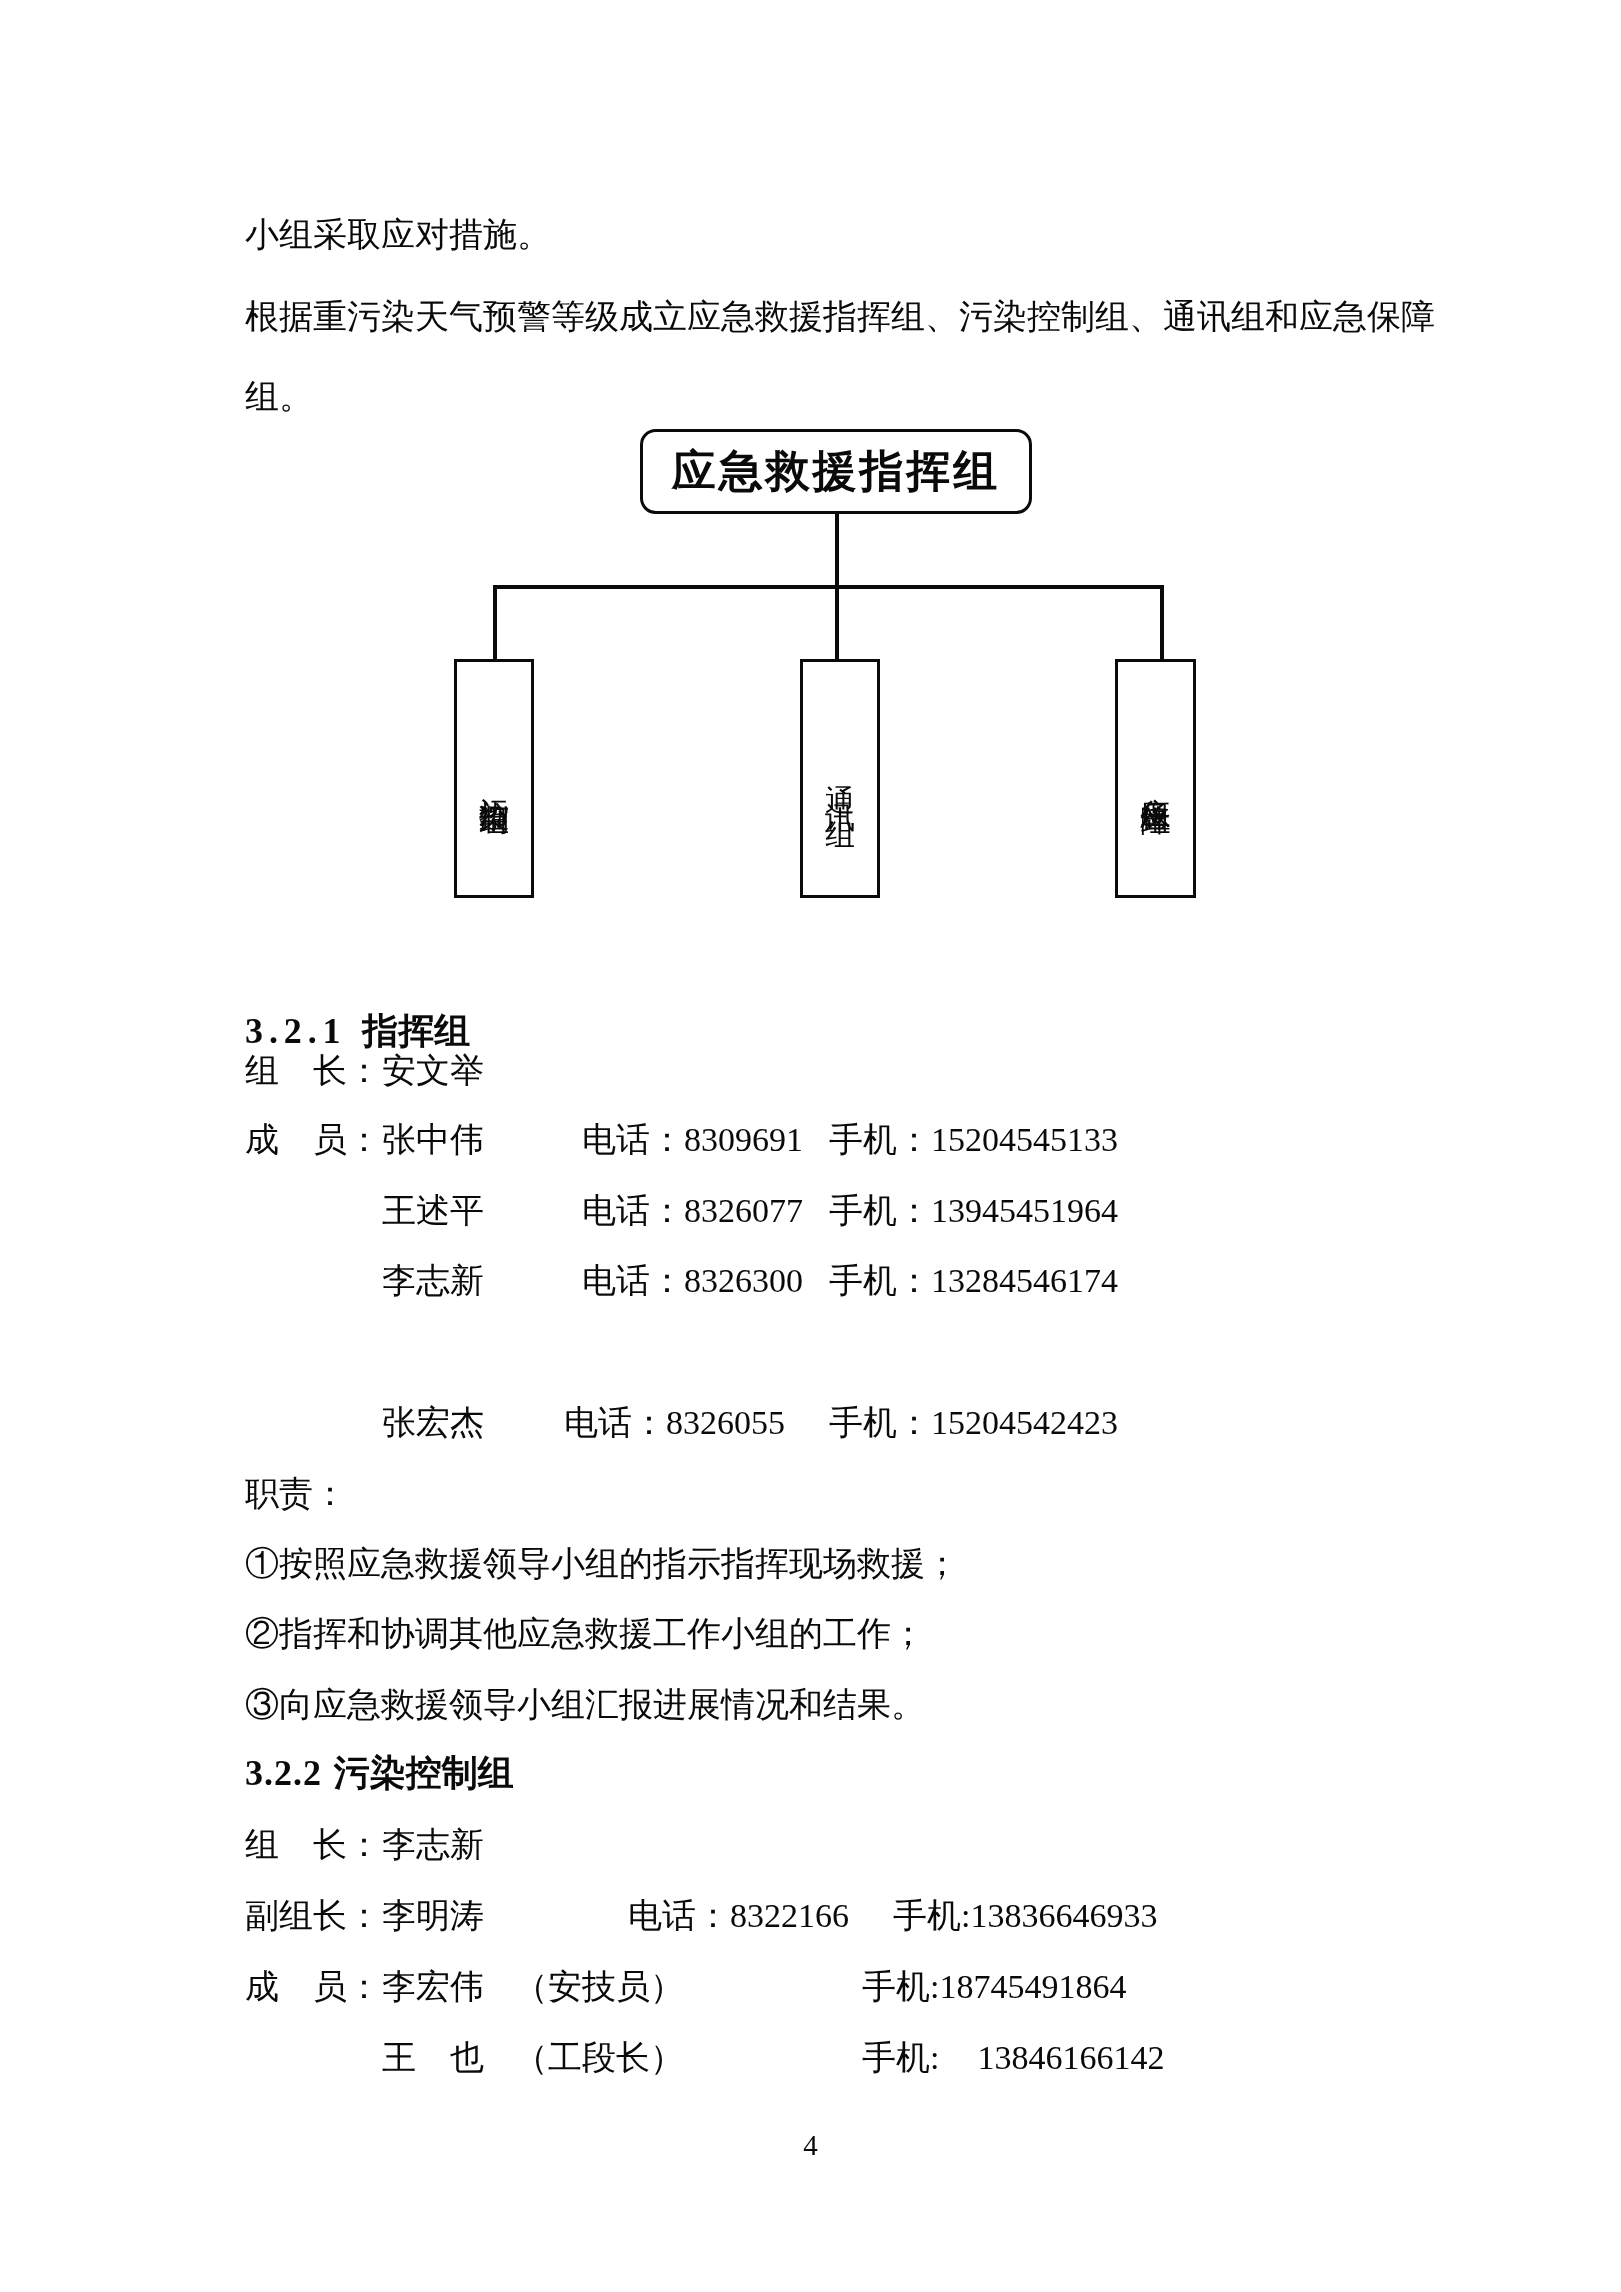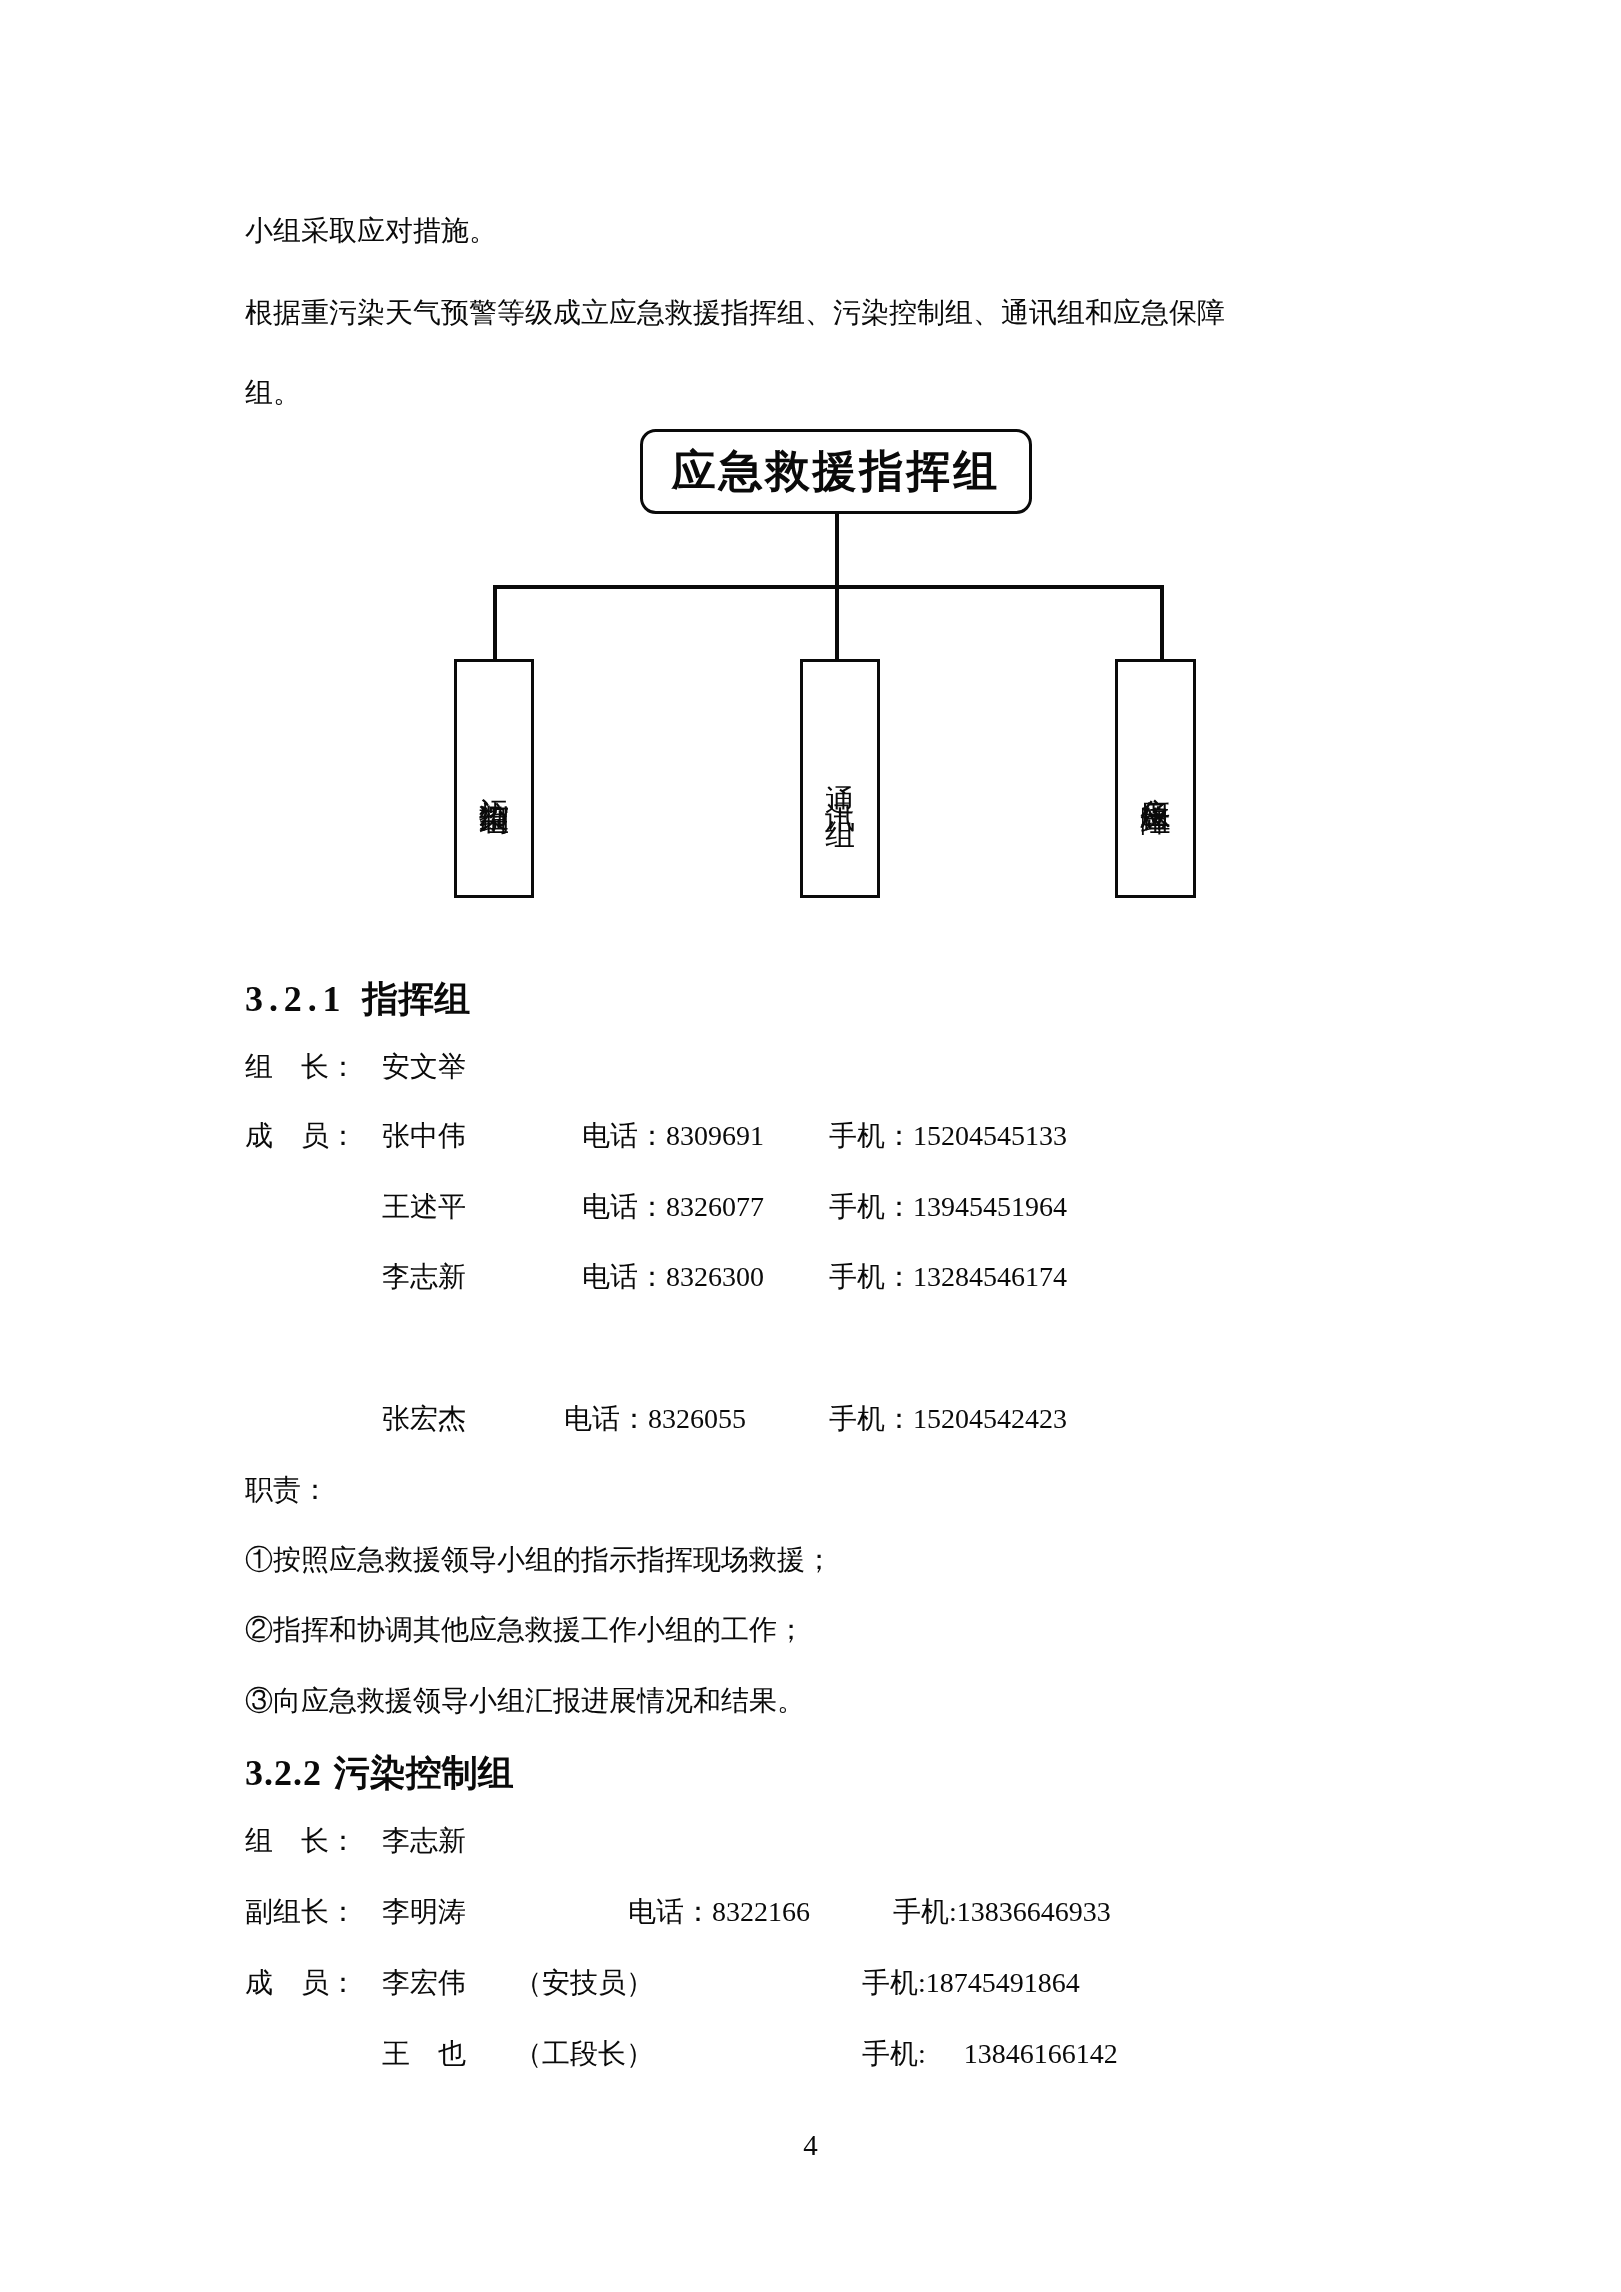--- a/index.html
+++ b/index.html
@@ -6,26 +6,26 @@
   .page{
     position:relative;
     width:1621px;height:2293px;
     background:#ffffff;
     font-family:"Liberation Serif","DejaVu Serif",serif;
     color:#0a0a0a;
     overflow:hidden;
   }
   .line{
     position:absolute;left:245px;
-    font-size:28px;line-height:1.15;
+    font-size:34px;line-height:1.15;
     white-space:pre;
     display:flex;flex-direction:row;align-items:baseline;
   }
   .h{font-weight:bold;font-size:36px;}
-  .h .num{letter-spacing:5.9px;margin-right:15.7px;}
+  .h .num{letter-spacing:5.9px;margin-right:15.7px;margin-top:32px;}
   .h .num2{letter-spacing:1px;margin-right:11.8px;}
   .c{display:inline-block;white-space:pre;}
   .lab{width:137px;}
   .name{width:200px;}
   .phone{width:247px;}
   .row4 .name{width:182px;}
   .row4 .phone{width:265px;}
   .name-d{width:246px;}
   .phone-d{width:265px;}
   .name-s{width:132px;}

